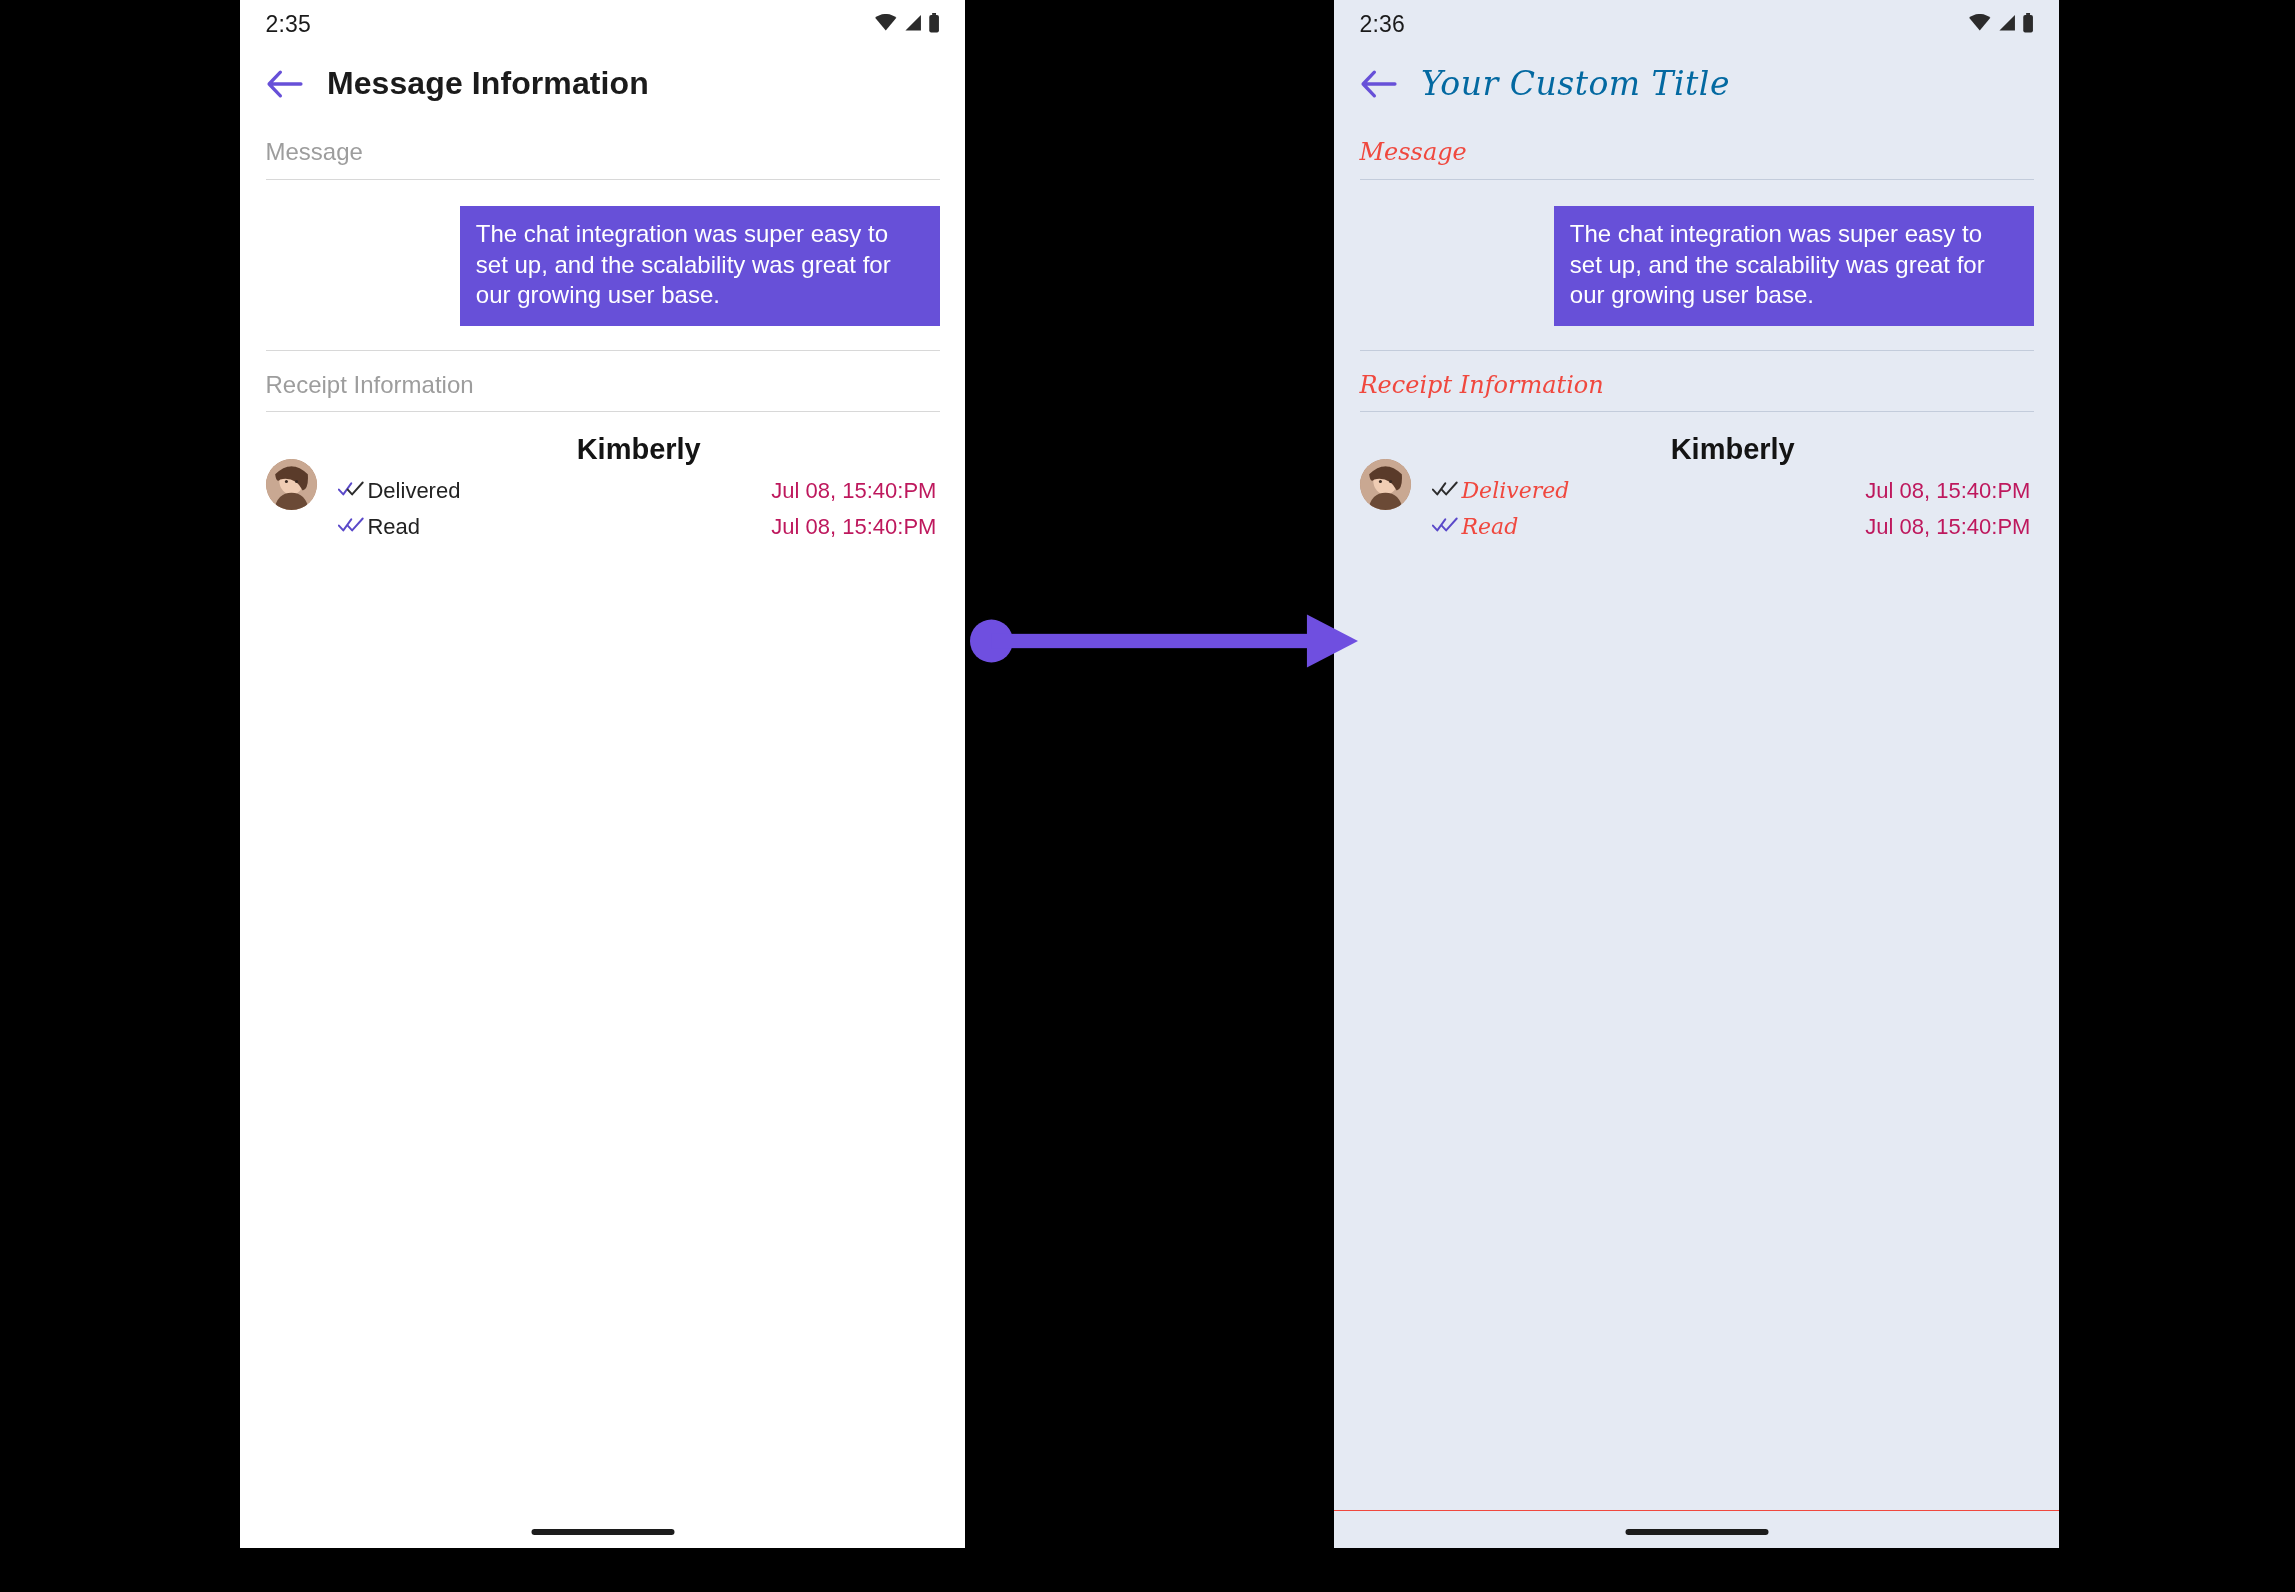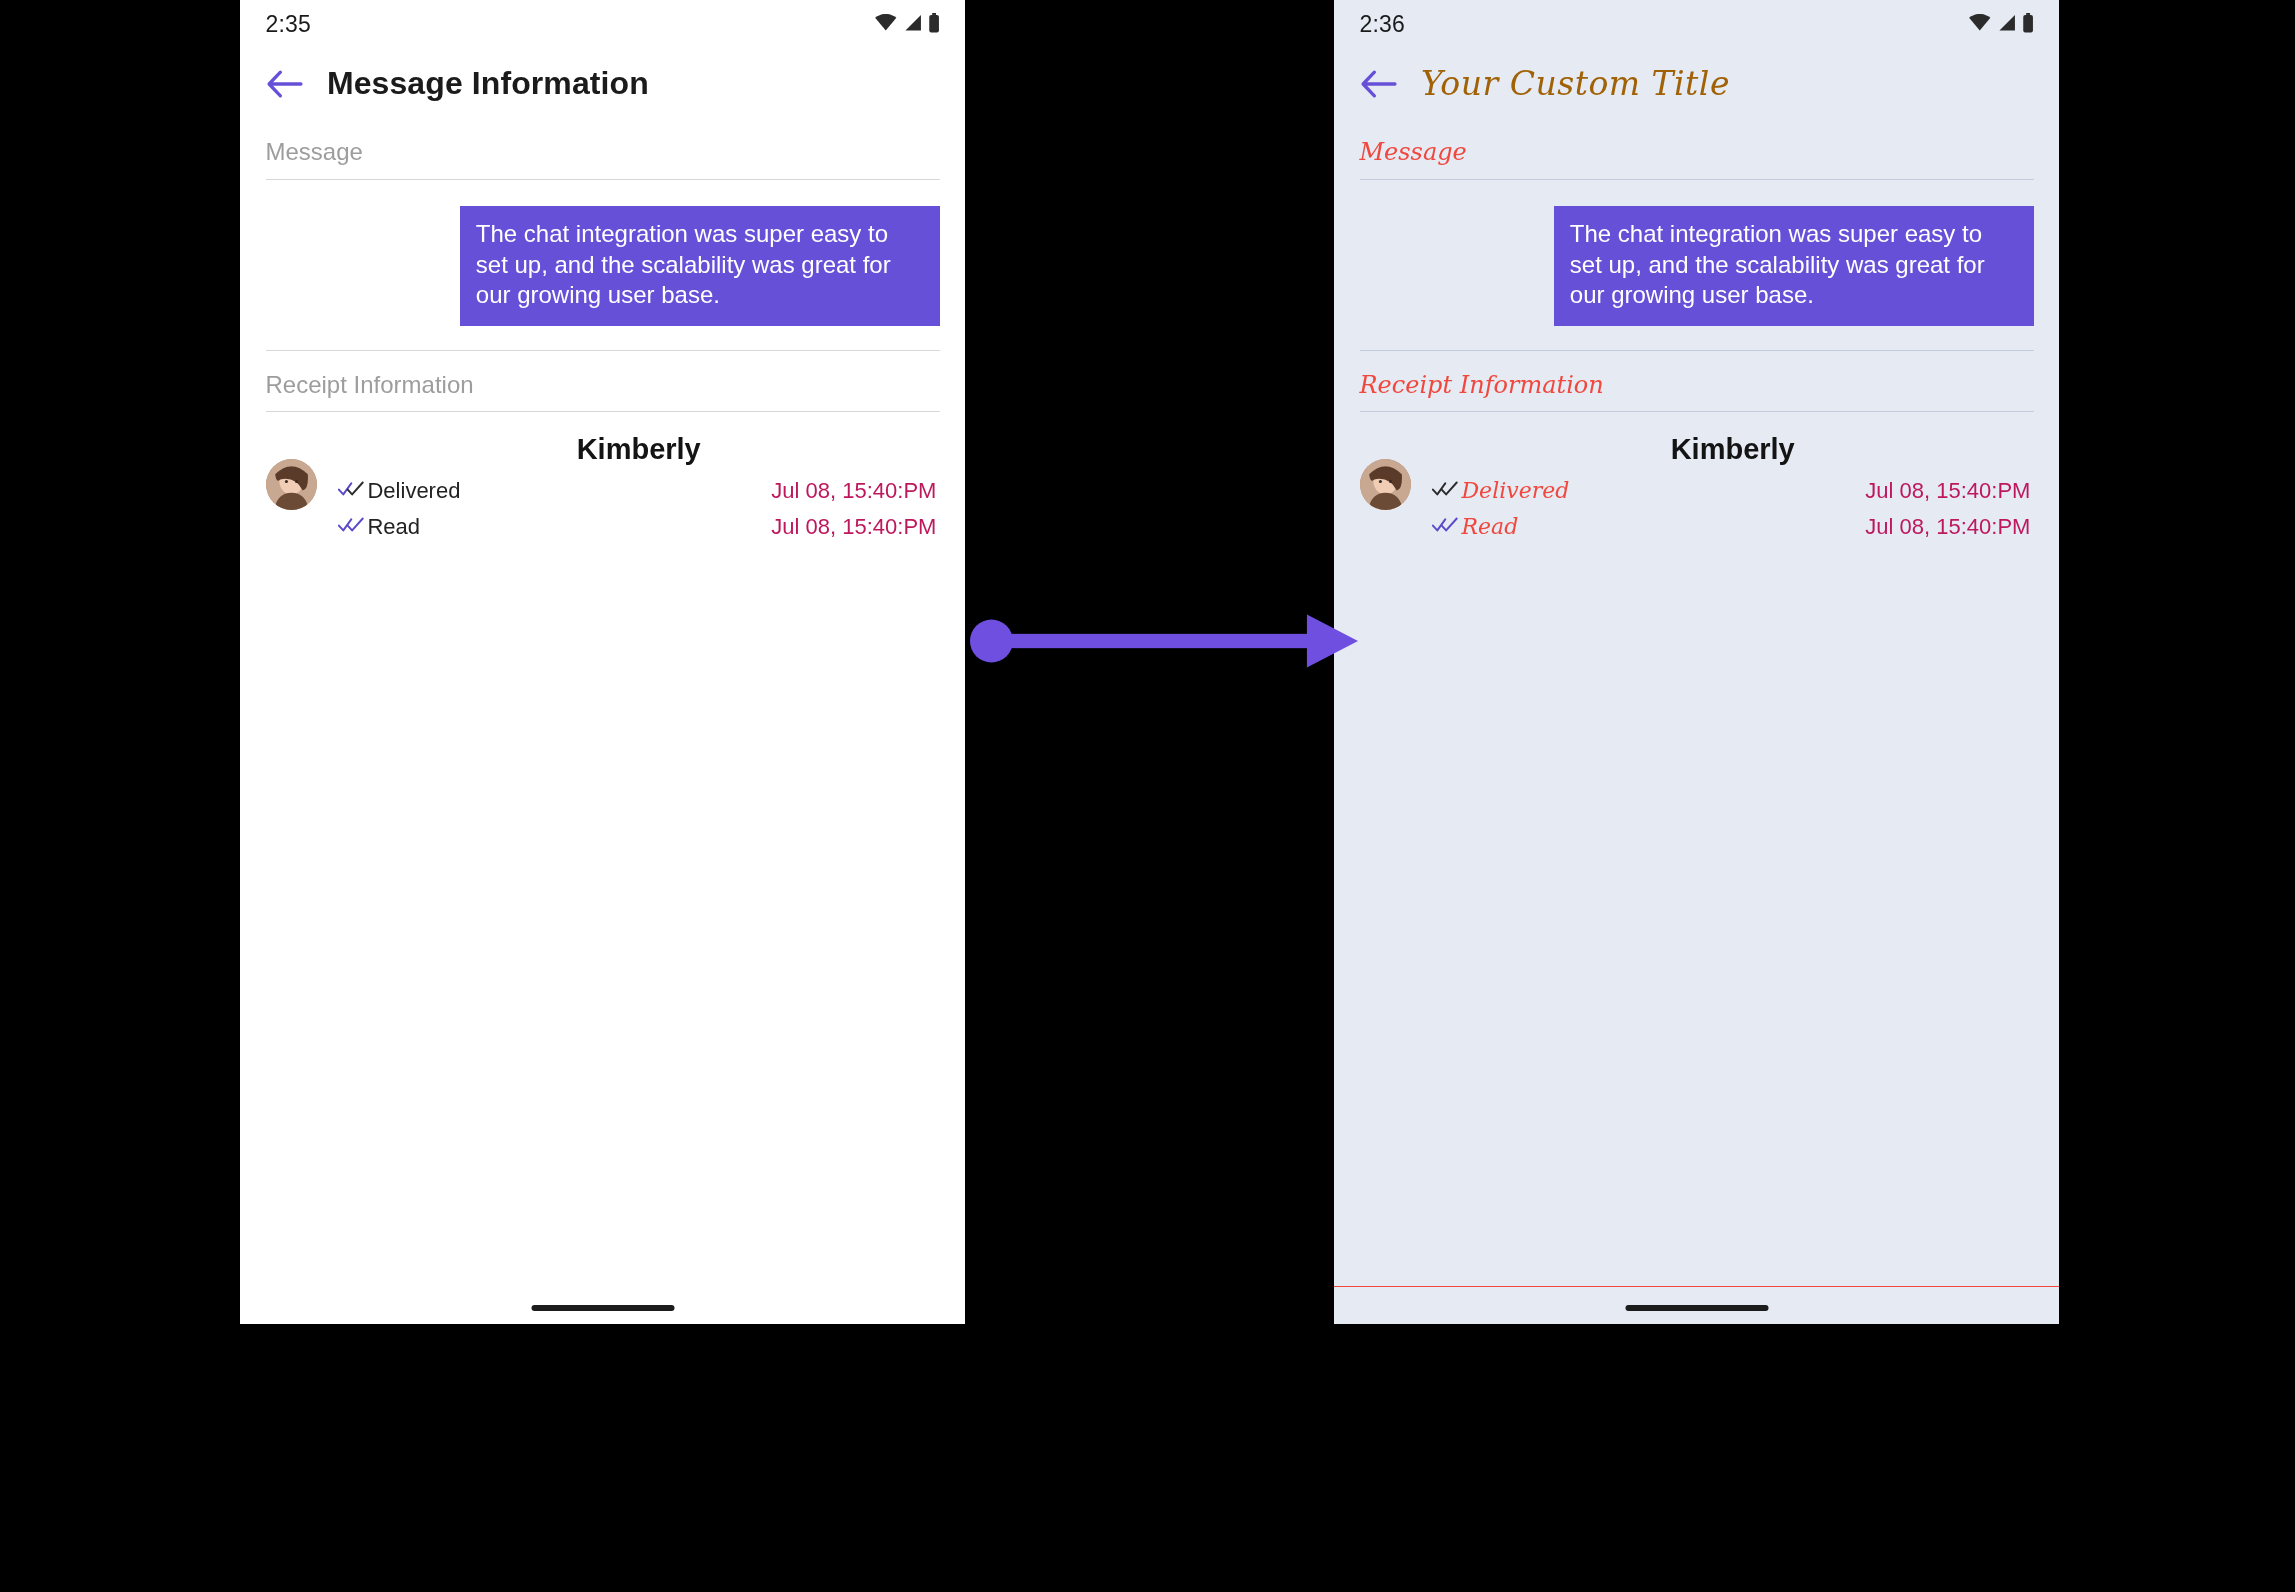--- a/index.html
+++ b/index.html
@@ -16,21 +16,21 @@
     width: 2295px;
     height: 1592px;
     background: #000000;
   }
 
   
   .phone {
     position: absolute;
     top: 0;
     width: 725px;
-    height: 1324px;
+    height: 1548px;
     overflow: hidden;
   }
   .phone.left  { left: 240px;  background: #ffffff; }
   .phone.right { left: 1334px; background: #e5eaf3; }
 
   
   .status-bar {
     position: relative;
     height: 48px;
     display: flex;
@@ -73,21 +73,21 @@
     font-size: 32px;
     font-weight: bold;
     color: #1b1b1b;
     letter-spacing: 0.1px;
   }
   .phone.right .app-title {
     font-family: "DejaVu Serif", serif;
     font-style: italic;
     font-weight: normal;
     font-size: 33px;
-    color: #a16207;
+    color: #0369a1;
     letter-spacing: 0.5px;
   }
 
   
   .section {
     margin: 0 25.5px;
     padding-top: 19.4px;
   }
   .section-label {
     font-size: 24px;

